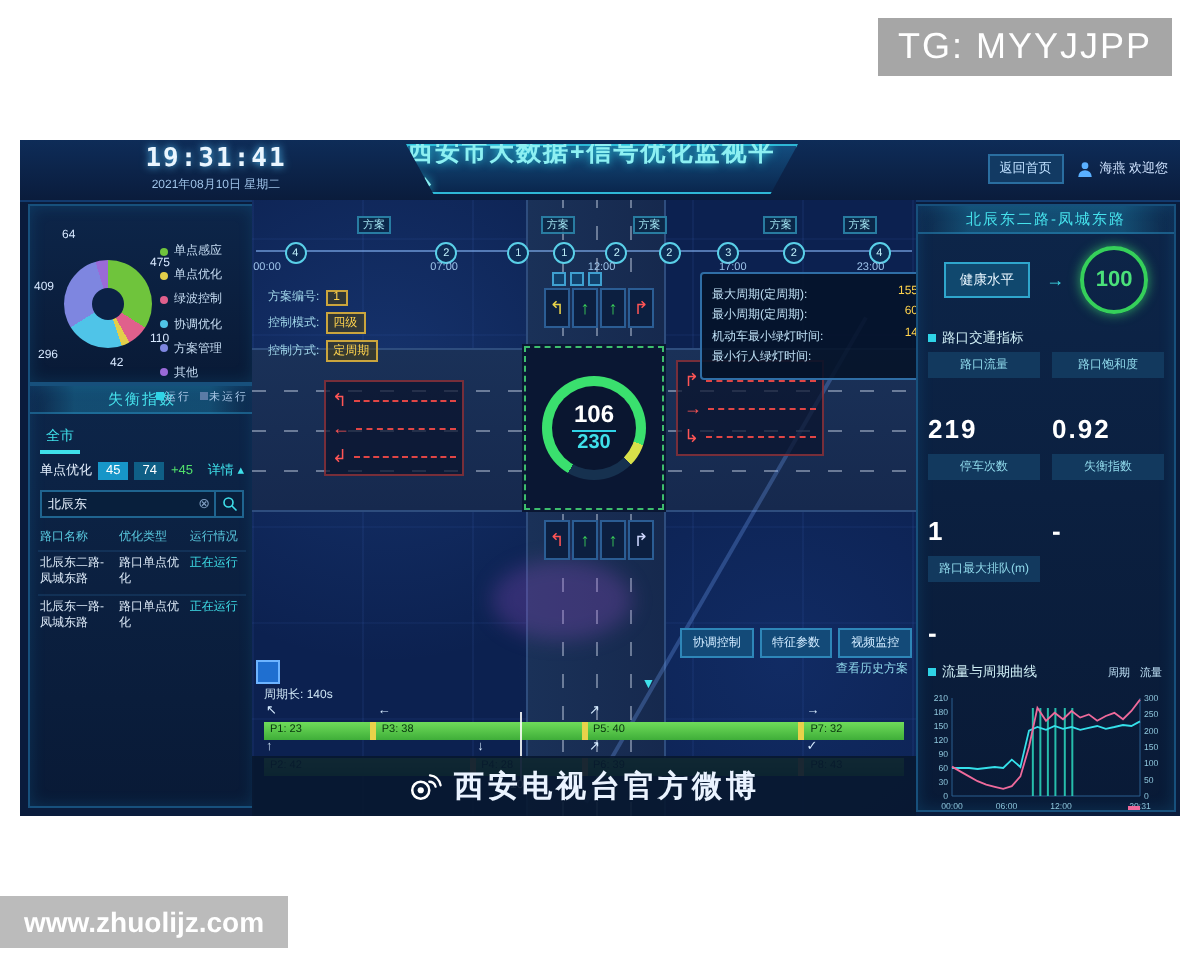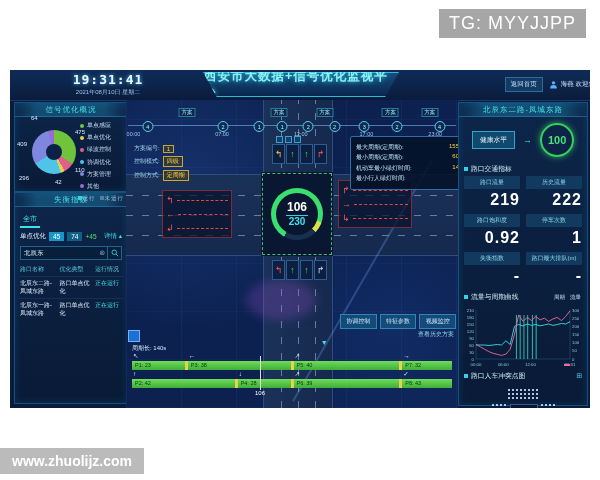--- a/index.html
+++ b/index.html
@@ -6,21 +6,21 @@
   body{width:600px;height:480px;position:relative;overflow:hidden;background:#ffffff;
        font-family:"Liberation Sans","DejaVu Sans",sans-serif;}
   
   .wm-tg{position:absolute;right:14px;top:9px;background:rgba(150,150,150,.85);color:#fff;
          font-size:18px;padding:4px 10px;letter-spacing:1px;}
   .wm-site{position:absolute;left:0;bottom:6px;background:rgba(170,170,170,.8);color:#fff;
          font-size:14px;font-weight:bold;padding:5px 12px;}
   
   .dash{position:absolute;left:10px;top:70px;width:580px;height:338px;background:#0a1c3c;overflow:hidden;}
   .dash-hd{position:absolute;left:0;top:0;width:580px;height:30px;
-           background:linear-gradient(180deg,#0e2c58,#0a1c3c);border-bottom:1px solid #123a6e;padding-left:11px;}
+           background:linear-gradient(180deg,#0e2c58,#0a1c3c);border-bottom:1px solid #123a6e;}
   .clock{position:absolute;left:48px;top:2px;width:100px;text-align:center;}
   .clock .t{font-family:"DejaVu Sans Mono",monospace;font-size:13px;font-weight:bold;color:#eaf6ff;
             text-shadow:0 0 4px #57c8ff;letter-spacing:1px;}
   .clock .d{font-size:6px;color:#9fc3e8;margin-top:1px;}
   .title-plate{position:absolute;left:193px;top:2px;width:194px;height:23px;display:flex;align-items:center;justify-content:center;
      background:linear-gradient(180deg,rgba(23,96,150,.65),rgba(10,40,80,.85));
      border:1px solid #2fb7d6;clip-path:polygon(0 0,100% 0,93% 100%,7% 100%);}
   .title-plate span{font-size:12.5px;font-weight:bold;color:#8df0f2;letter-spacing:1px;text-shadow:0 0 5px #2fd3e6;}
   .hd-right{position:absolute;right:6px;top:7px;display:flex;align-items:center;gap:6px;}
   .home-btn{font-size:6.5px;color:#bfe0ff;background:#123a63;border:1px solid #2a6ea0;padding:2px 5px;}
@@ -140,21 +140,21 @@
       display:flex;align-items:center;justify-content:center;gap:6px;z-index:9;}
   .weibo span{font-size:15px;font-weight:bold;color:#eaf3ff;letter-spacing:2px;}
   
   .health-row{display:flex;align-items:center;justify-content:center;gap:8px;padding:6px 4px 4px 4px;}
   .health-btn{font-size:6.8px;color:#e8f6ff;background:#10486e;border:1px solid #2fa6cc;padding:3px 7px;}
   .health-arrow{color:#3fe0ea;font-size:9px;}
   .health-circ{width:30px;height:30px;border-radius:50%;border:2.5px solid #35d05a;box-shadow:0 0 6px rgba(60,220,110,.7);
       display:flex;align-items:center;justify-content:center;font-size:11px;font-weight:bold;color:#4ae07a;}
   .metrics{display:grid;grid-template-columns:1fr 1fr;gap:2px 6px;padding:1px 5px;}
   .metric .mlab{font-size:6px;color:#8fd8ea;background:#12395e;text-align:center;padding:2px 1px;white-space:nowrap;overflow:hidden;}
-  .metric .mval{font-size:16px;font-weight:bold;color:#fff;text-align:right;padding:2px 0 3px 0;min-height:13px;letter-spacing:1px;}
+  .metric .mval{font-size:13px;font-weight:bold;color:#fff;text-align:left;padding:18px 0 3px 0;min-height:13px;letter-spacing:1px;}
   .trend-legend{position:absolute;right:6px;margin-top:-9px;display:flex;gap:5px;}
   .trend-legend .it{display:flex;align-items:center;gap:2px;font-size:5.5px;color:#bfe0f5;}
   .trend-legend .dash{width:6px;height:2px;display:inline-block;}
   .conflict{width:104px;height:58px;margin:4px auto;position:relative;}
   .cf-center{position:absolute;left:39px;top:18px;width:26px;height:22px;background:#0a1630;border:1px solid #2f5f96;}
   .cf-grid{position:absolute;background-image:radial-gradient(#cfe3ff 0.8px, transparent 1px);background-size:4px 4px;opacity:.85;}
   .cf-top{left:36px;top:2px;width:32px;height:13px;}
   .cf-left{left:20px;top:17px;width:15px;height:24px;}
   .cf-right{left:69px;top:17px;width:15px;height:24px;}
 </style>
@@ -180,21 +180,20 @@
         <svg width="9" height="9" viewBox="0 0 16 16">
           <circle cx="8" cy="5" r="3" fill="#5ab0ff"></circle>
             <path d="M2 15 a6 6 0 0 1 12 0 z" fill="#5ab0ff"></path>
         </svg>
         <span>海燕 欢迎您</span>
       </span>
     </div>
   </div>
 
   <div class="panel" style="left:4px;top:32px;width:112px;height:88px;">
-    <div class="panel-hd">信号优化概况</div>
     <div class="donut-wrap">
       <div class="donut" style="background: conic-gradient(rgb(111, 196, 60) 0deg, rgb(111, 196, 60) 122.493deg, rgb(224, 96, 140) 122.493deg, rgb(224, 96, 140) 150.86deg, rgb(227, 207, 74) 150.86deg, rgb(227, 207, 74) 161.691deg, rgb(79, 196, 232) 161.691deg, rgb(79, 196, 232) 238.023deg, rgb(126, 134, 224) 238.023deg, rgb(126, 134, 224) 343.496deg, rgb(154, 106, 216) 343.496deg, rgb(154, 106, 216) 360deg);"></div>
       <div class="donut-hole"></div>
       <span class="callout" style="left:10px;top:-4px;">64</span>
       <span class="callout" style="left:54px;top:10px;">475</span>
       <span class="callout" style="left:54px;top:48px;">110</span>
       <span class="callout" style="left:34px;top:60px;">42</span>
       <span class="callout" style="left:-2px;top:56px;">296</span>
       <span class="callout" style="left:-4px;top:22px;">409</span>
     </div>
@@ -476,20 +475,29 @@
           <span class="ar">✓</span>
           <span class="pl">P8: 43</span>
         </div>
         </div>
       <div style="position:relative;">
         <div class="cursor" style="top:-32px;height:34px;"></div>
         <div class="cursor-lab" style="top:2px;">106</div>
       </div>
     </div>
 
+    <div class="weibo">
+      <svg width="17" height="16" viewBox="0 0 24 22">
+        <circle cx="9" cy="14" r="6" fill="none" stroke="#fff" stroke-width="1.8"></circle>
+        <circle cx="9" cy="14" r="2.2" fill="#fff"></circle>
+        <path d="M15 8 q3.5 0 4.5 3.5" stroke="#fff" fill="none" stroke-width="1.6" stroke-linecap="round"></path>
+        <path d="M15.5 3.5 q6 .5 7.5 7" stroke="#fff" fill="none" stroke-width="1.6" stroke-linecap="round"></path>
+      </svg>
+      <span>西安电视台官方微博</span>
+    </div>
   </div>
 
   <div class="panel" style="left:448px;top:32px;width:128px;height:302px;">
     <div class="panel-hd">北辰东二路-凤城东路</div>
 
     <div class="health-row">
       <span class="health-btn">健康水平</span>
       <span class="health-arrow">→</span>
       <span class="health-circ">100</span>
     </div>
@@ -498,24 +506,20 @@
       <span class="sq"></span>
       <span>路口交通指标</span>
     </div>
     <div class="metrics">
 
         <div class="metric">
           <div class="mlab">路口流量</div>
           <div class="mval">219</div>
         </div>
 
-        <div class="metric">
-          <div class="mlab">历史流量</div>
-          <div class="mval">222</div>
-        </div>
 
         <div class="metric">
           <div class="mlab">路口饱和度</div>
           <div class="mval">0.92</div>
         </div>
 
         <div class="metric">
           <div class="mlab">停车次数</div>
           <div class="mval">1</div>
         </div>

